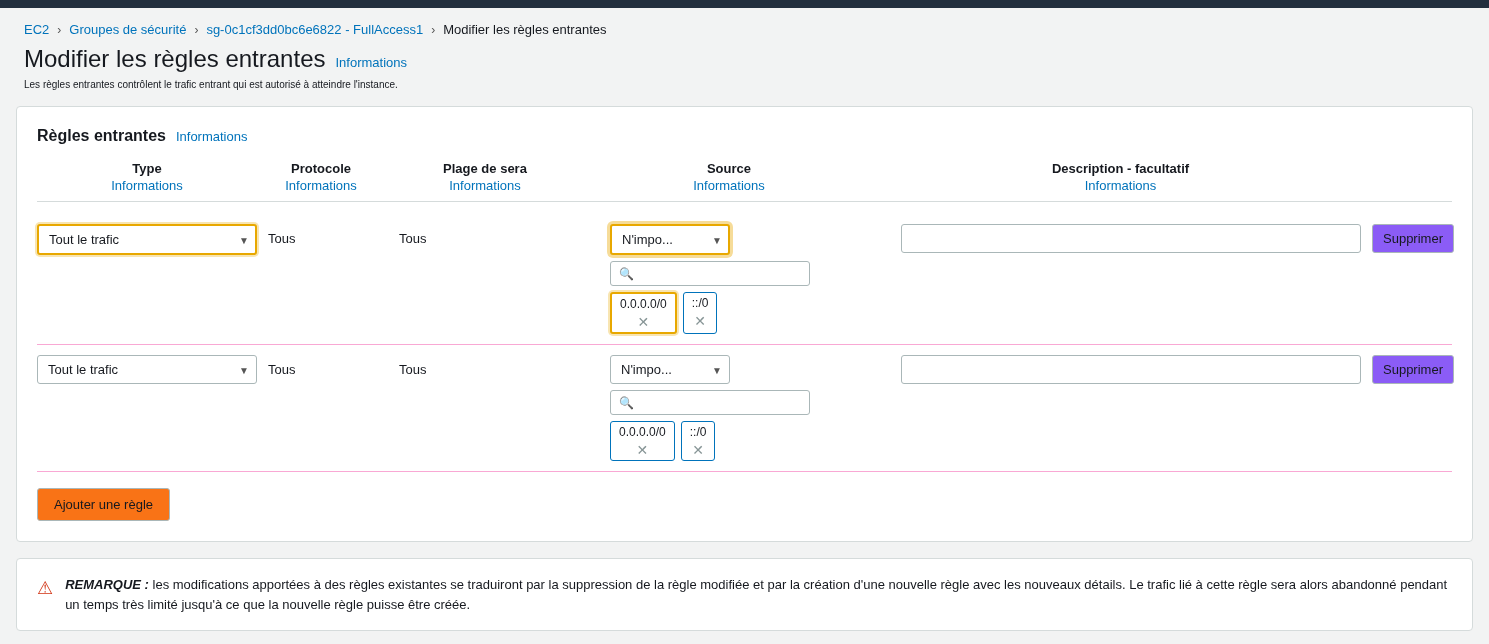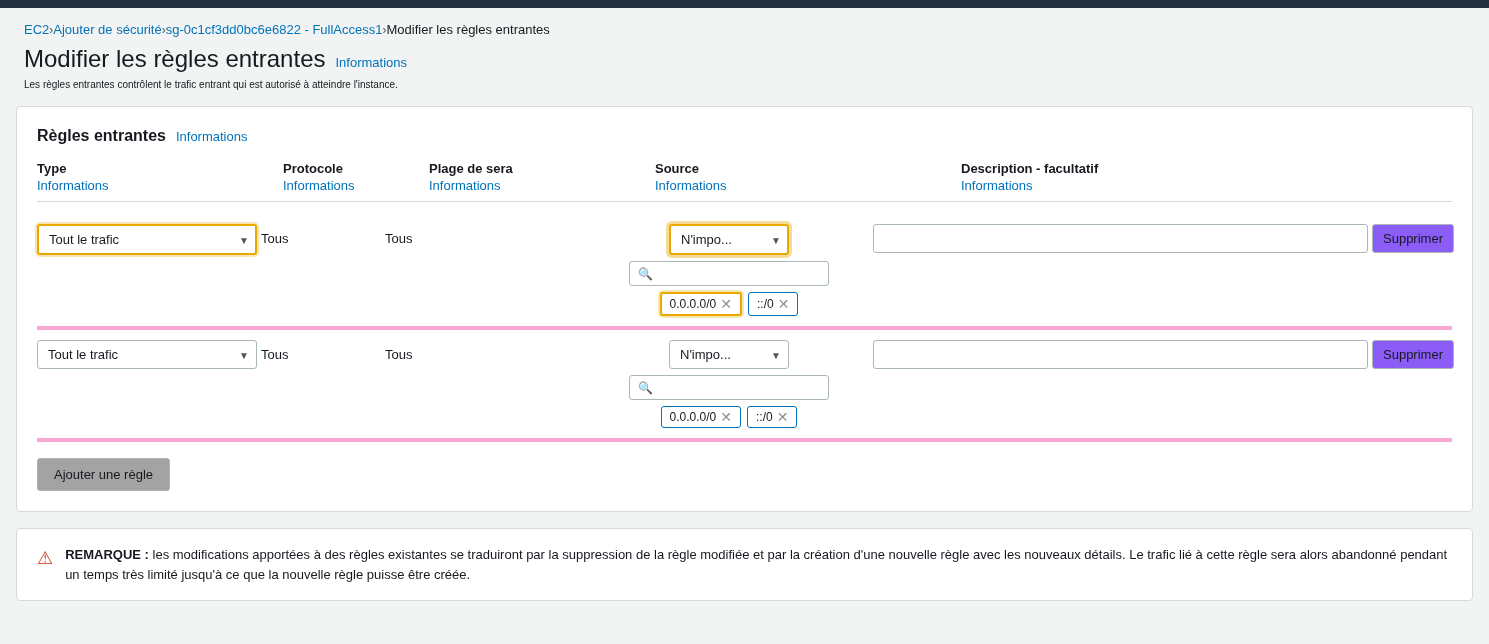--- a/index.html
+++ b/index.html
@@ -9,21 +9,21 @@
       background: #f2f3f3;
       color: #16191f;
     }
     .top-bar {
       background: #232f3e;
       height: 8px;
     }
     .breadcrumb {
       display: flex;
       align-items: center;
-      gap: 0;
+      gap: 8px;
       padding: 14px 24px 8px;
       font-size: 13px;
     }
     .breadcrumb a {
       color: #0073bb;
       text-decoration: none;
     }
     .breadcrumb .sep { color: #555; font-size: 12px; }
     .breadcrumb .current { color: #16191f; }
     .page-header {
@@ -67,43 +67,44 @@
       margin-bottom: 16px;
     }
     .panel-title {
       font-size: 16px;
       font-weight: 700;
       color: #16191f;
     }
     .table-header {
       display: grid;
       grid-template-columns: 220px 120px 200px 280px 1fr 80px;
-      gap: 26px;
+      gap: 4px;
       padding: 0 0 8px;
       border-bottom: 1px solid #d5dbdb;
       margin-bottom: 12px;
+      text-align: center;
     }
     .col-header {
       font-size: 13px;
       font-weight: 700;
       color: #16191f;
       display: flex;
       flex-direction: column;
       gap: 2px;
     }
     .col-header .info-link {
       font-weight: 400;
     }
     .rule-row {
       display: grid;
       grid-template-columns: 220px 120px 200px 280px 1fr 80px;
-      gap: 4px;
+      gap: 11px;
       align-items: start;
       padding: 10px 0;
-      border-bottom: 4px solid #f9a8d4;
+      border-bottom: 1px solid #f9a8d4;
     }
     .select-wrapper {
       position: relative;
       display: inline-block;
       width: 100%;
     }
     .select-field {
       width: 100%;
       padding: 6px 28px 6px 10px;
       border: 1px solid #aab7b8;
@@ -129,21 +130,20 @@
     }
     .static-text {
       padding: 7px 0;
       font-size: 13px;
       color: #16191f;
     }
     .source-cell {
       display: flex;
       flex-direction: column;
       gap: 6px;
-      align-items: center;
     }
     .source-dropdown-wrapper {
       position: relative;
       display: inline-block;
       width: 120px;
     }
     .source-dropdown {
       width: 100%;
       padding: 6px 28px 6px 10px;
       border: 1px solid #aab7b8;
@@ -186,20 +186,21 @@
     .ip-tag {
       display: flex;
       align-items: center;
       gap: 4px;
       border: 1px solid #0073bb;
       border-radius: 3px;
       padding: 3px 8px;
       font-size: 12px;
       color: #16191f;
       background: #fff;
+      flex-direction: column;
     }
     .ip-tag .remove {
       color: #879596;
       cursor: pointer;
       font-size: 14px;
       line-height: 1;
     }
     .ip-tag.highlighted {
       border: 2px solid #e8a800;
       box-shadow: 0 0 0 2px rgba(232,168,0,0.3);
@@ -218,21 +219,21 @@
       border: 1px solid #aab7b8;
       border-radius: 3px;
       font-size: 13px;
       cursor: pointer;
       color: #16191f;
       white-space: nowrap;
     }
     .add-rule-btn {
       margin-top: 16px;
       padding: 8px 16px;
-      background: #a3a3a3;
+      background: #f97316;
       border: 1px solid #aab7b8;
       border-radius: 3px;
       font-size: 13px;
       cursor: pointer;
       color: #16191f;
     }
     .notice-panel {
       background: #fff;
       border: 1px solid #d5dbdb;
       border-radius: 4px;
@@ -247,34 +248,35 @@
       flex-shrink: 0;
       margin-top: 2px;
     }
     .notice-text {
       font-size: 13px;
       color: #16191f;
       line-height: 1.5;
     }
     .notice-text strong {
       font-weight: 700;
+      font-style: italic;
     }
     .relative-wrap {
       position: relative;
     }
   </style>
 </head>
 <body>
 
 <div class="top-bar"></div>
 
 <nav class="breadcrumb">
   <a href="#">EC2</a>
   <span class="sep">›</span>
-  <a href="#">Ajouter de sécurité</a>
+  <a href="#">Groupes de sécurité</a>
   <span class="sep">›</span>
   <a href="#">sg-0c1cf3dd0bc6e6822 - FullAccess1</a>
   <span class="sep">›</span>
   <span class="current">Modifier les règles entrantes</span>
 </nav>
 
 <div class="page-header">
   <div class="page-title-row">
     <h1 class="page-title">Modifier les règles entrantes</h1>
     <a class="info-link">Informations</a>

